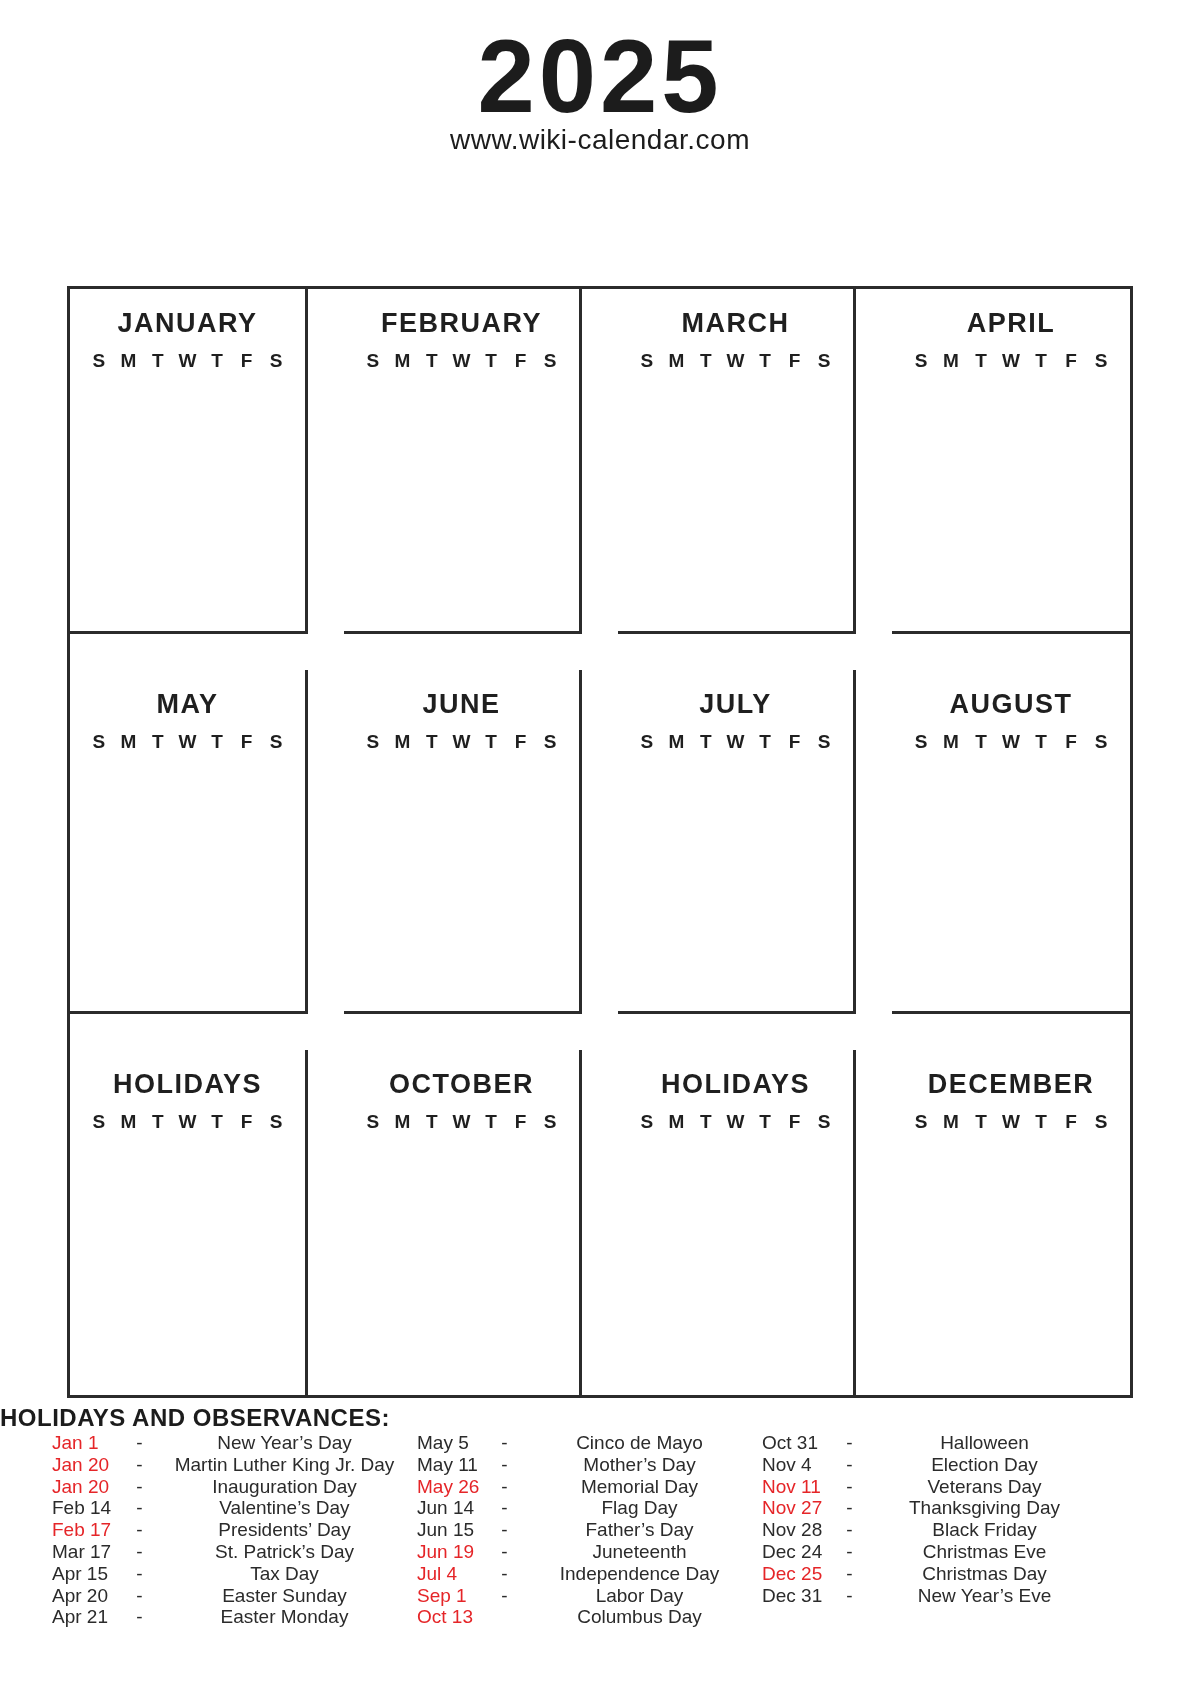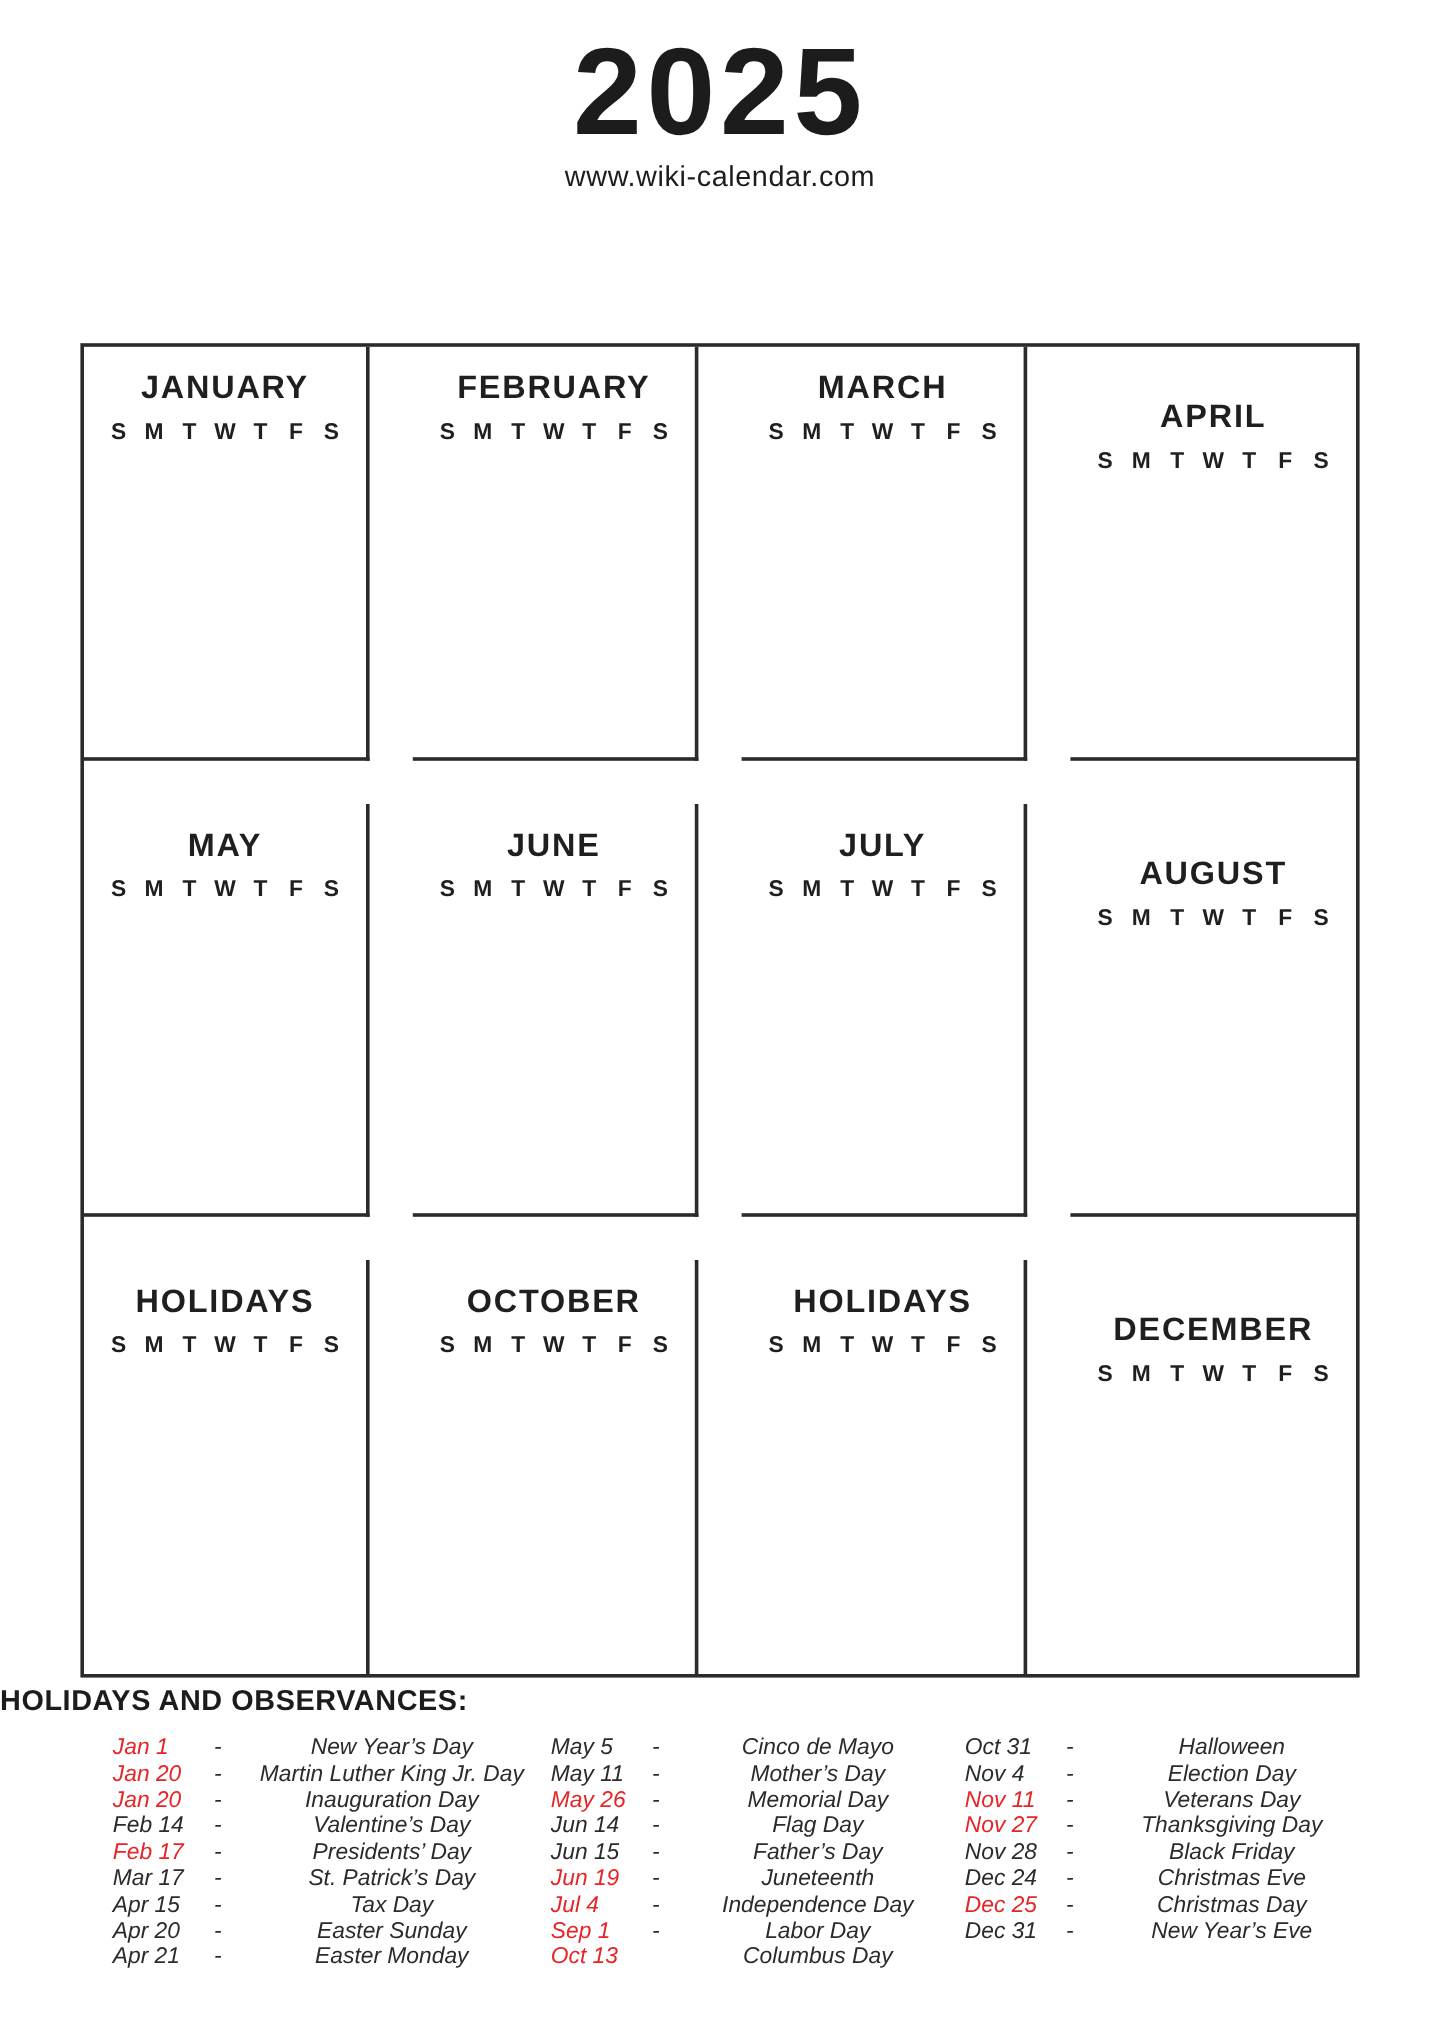--- a/index.html
+++ b/index.html
@@ -26,22 +26,21 @@
     line-height: 0.95;
   }
   .title-word {
     font-size: 96px;
     font-weight: bold;
     letter-spacing: 5px;
     color: #1c1c1c;
     line-height: 0.82;
   }
   .website {
-    font-size: 24px;
-    margin-top: 10px;
+    font-size: 28px;
     letter-spacing: 0.5px;
     color: #1c1c1c;
   }
   .months-grid {
     position: absolute;
     left: 67px;
     top: 286px;
     width: 1066px;
     height: 1112px;
     box-sizing: border-box;
@@ -52,21 +51,21 @@
     gap: 36px;
   }
   .month-cell {
     box-sizing: border-box;
     border-right: 3px solid #2b2b2b;
     border-bottom: 3px solid #2b2b2b;
     display: flex;
     flex-direction: column;
     padding: 18px 14px 22px 14px;
   }
-  .month-cell:nth-child(4n) { border-right: none; margin-top: 24px; }
+  .month-cell:nth-child(4n) { border-right: none; }
   .month-cell:nth-child(n+9) { border-bottom: none; }
   .month-name {
     text-align: center;
     font-size: 27px;
     font-weight: bold;
     letter-spacing: 1.5px;
     line-height: 32px;
     color: #1f1f1f;
   }
   .weekday-row {
@@ -102,23 +101,21 @@
   .holiday-heading {
     text-align: left;
     font-size: 24px;
     font-weight: bold;
     letter-spacing: 0.5px;
     line-height: 28px;
     color: #1c1c1c;
   }
   .holiday-cols {
     display: flex;
-    margin-top: 14px;
-    padding-left: 94px;
-    font-style: italic;
+    padding-left: 52px;
   }
   .holiday-col { flex: 0 0 auto; }
   .holiday-col:nth-child(1) { width: 365px; }
   .holiday-col:nth-child(2) { width: 345px; }
   .holiday-col:nth-child(3) { width: 345px; }
   .holiday-row {
     display: grid;
     grid-template-columns: 75px 25px auto;
     font-size: 19px;
     line-height: 21.8px;

